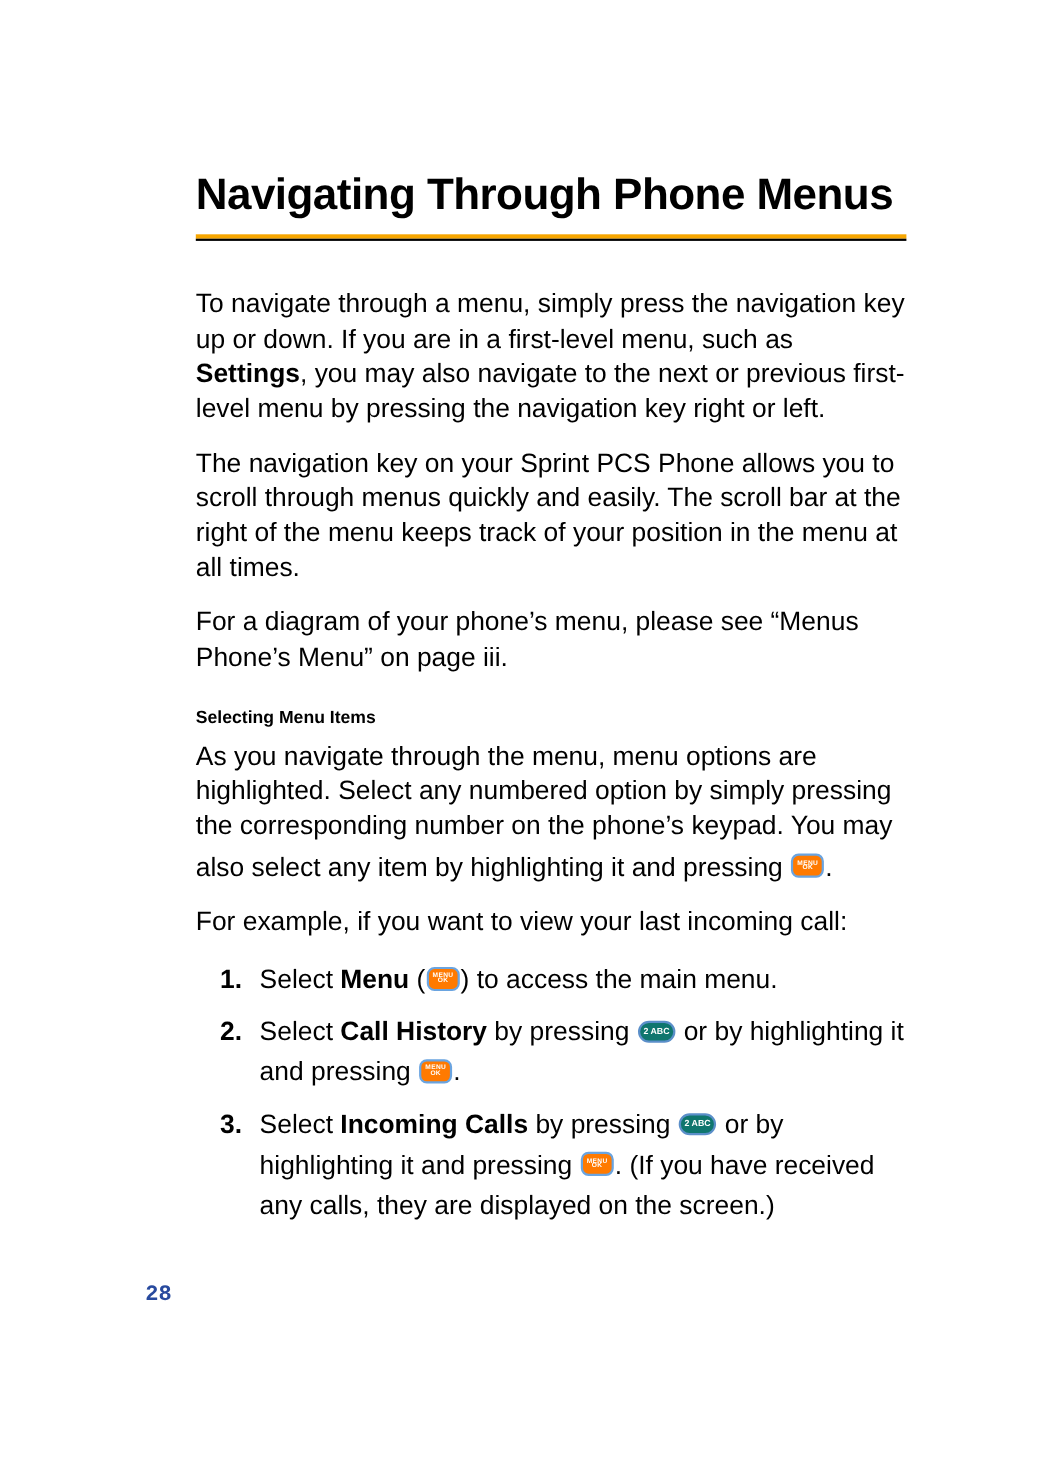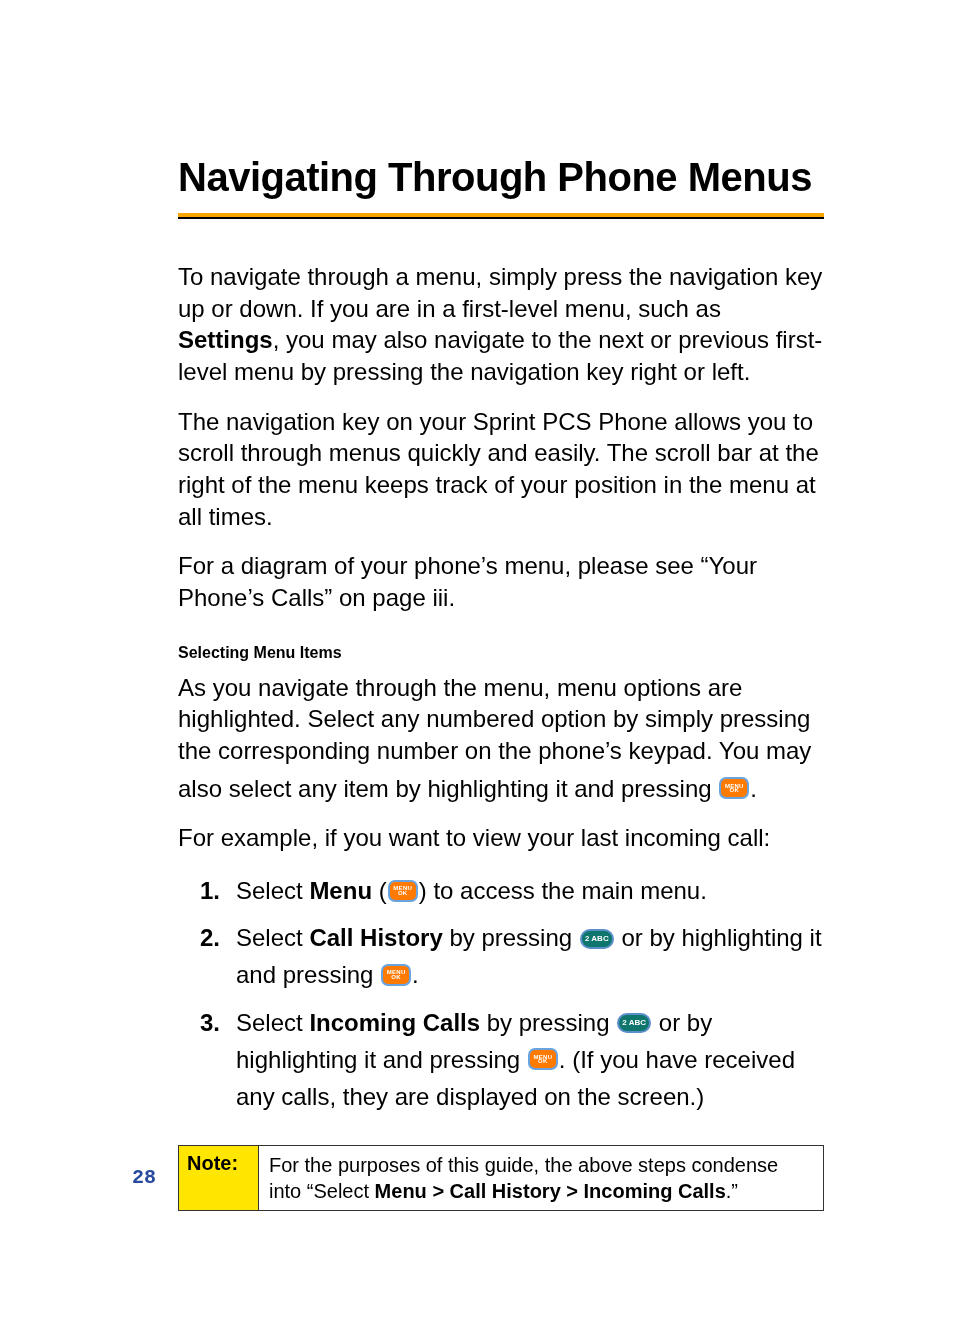--- a/index.html
+++ b/index.html
@@ -155,21 +155,21 @@
     <div class="rule-top"></div>
     <div class="rule-bot"></div>
   </div>
 
   <p class="body-text">
     <span>To navigate through a menu, simply press the navigation key up or down. If you are in a first-level menu, such as </span><b>Settings</b><span>, you may also navigate to the next or previous first-level menu by pressing the navigation key right or left.</span>
   </p>
 
   <p class="body-text">The navigation key on your Sprint PCS Phone allows you to scroll through menus quickly and easily. The scroll bar at the right of the menu keeps track of your position in the menu at all times.</p>
 
-  <p class="body-text">For a diagram of your phone’s menu, please see “Your Phone’s Calls” on page iii.</p>
+  <p class="body-text">For a diagram of your phone’s menu, please see “Menus Phone’s Menu” on page iii.</p>
 
   <h2 class="subhead">Selecting Menu Items</h2>
 
   <p class="body-text" style="margin-bottom:6px;">As you navigate through the menu, menu options are highlighted. Select any numbered option by simply pressing the corresponding number on the phone’s keypad. You may</p>
 
   <p class="body-text">
     <span>also select any item by highlighting it and pressing </span><span class="icon">
         <span class="menu-ok-btn">
           <span class="l1">MENU</span>
           <span class="l2">OK</span>
@@ -216,24 +216,18 @@
             <span class="menu-ok-btn">
               <span class="l1">MENU</span>
               <span class="l2">OK</span>
             </span>
           </span><span>. (If you have received any calls, they are displayed on the screen.)</span>
       </div>
     </div>
 
   </div>
 
-  <div class="note-box">
-    <div class="note-label">Note:</div>
-    <div class="note-body">
-      <span>For the purposes of this guide, the above steps condense into “Select </span><b>Menu &gt; Call History &gt; Incoming Calls</b><span>.”</span>
-    </div>
-  </div>
 
   <div class="footer">
     <span class="pgnum">28</span>
   </div>
 
 </div>
 
 </body></html>

